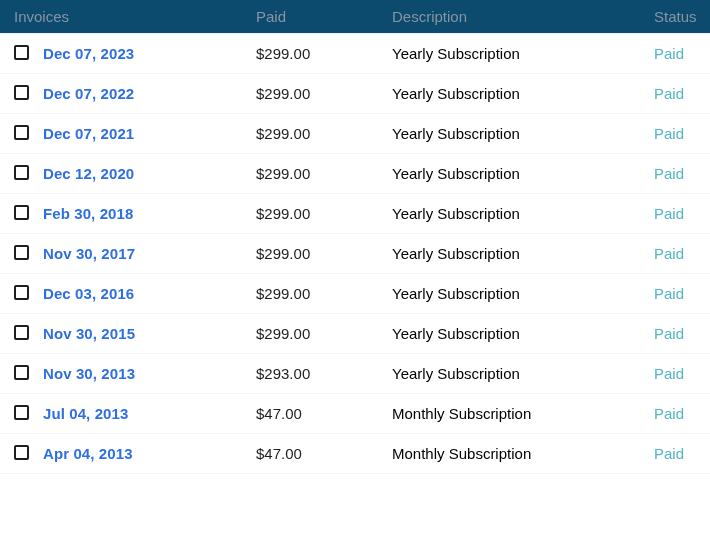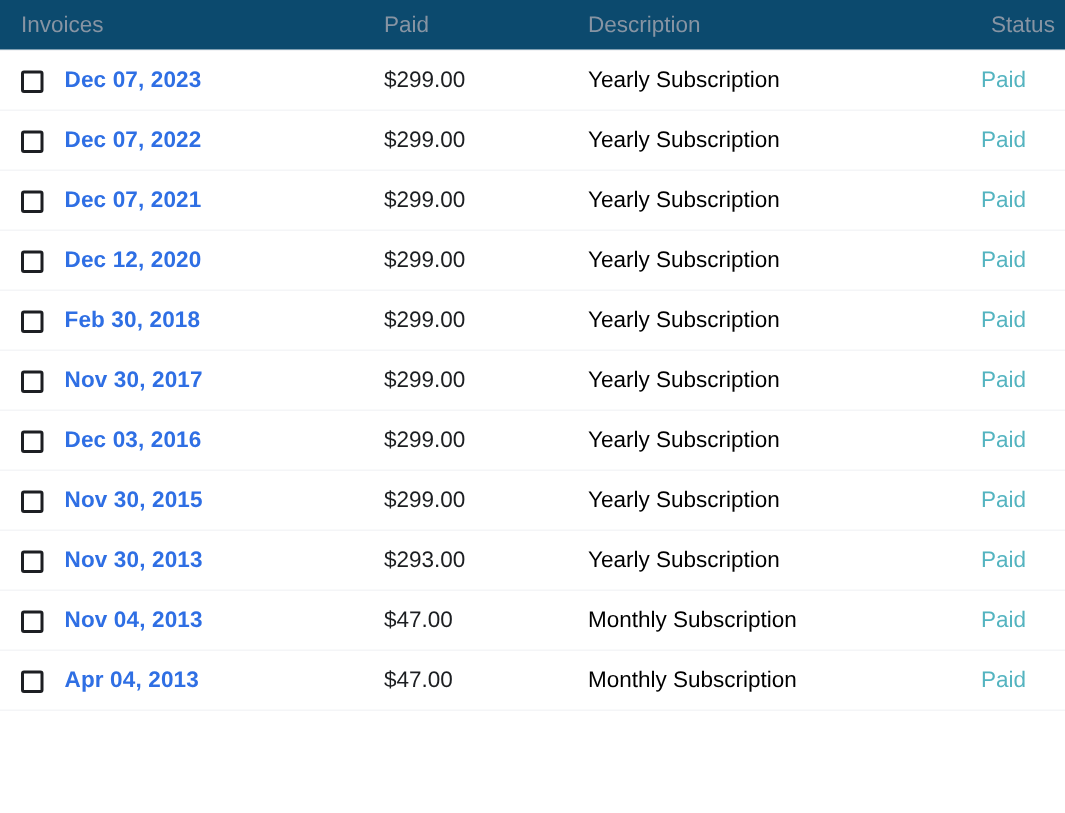--- a/index.html
+++ b/index.html
@@ -36,41 +36,41 @@
     font-weight: 400;
     color: #8794a3;
     border-bottom: 1px solid #f2f3f5;
     background: #0c4a6e;
     white-space: nowrap;
   }
 
   th.th-invoice { padding-left: 14px; }
   th.th-paid    { padding-left: 0px; }
   th.th-desc    { padding-left: 0px; }
-  th.th-status  { padding-left: 0px; text-align: center; }
+  th.th-status  { padding-left: 0px; }
 
   tbody tr {
     height: 40px;
   }
 
   tbody td {
     padding: 0;
     vertical-align: middle;
     border-bottom: 1px solid #f4f5f7;
     background: #ffffff;
     white-space: nowrap;
   }
 
   .cell-invoice {
     padding-left: 14px;
   }
 
   .invoice-cell-inner {
     display: flex;
-    align-items: flex-end;
+    align-items: flex-start;
   }
 
   .row-checkbox {
     width: 15px;
     height: 15px;
     min-width: 15px;
     box-sizing: border-box;
     border: 2px solid #1d1f23;
     border-radius: 2px;
     background: #ffffff;
@@ -221,21 +221,21 @@
           </div>
         </td>
         <td class="cell-amount">$293.00</td>
         <td class="cell-description">Yearly Subscription</td>
         <td class="cell-status">Paid</td>
       </tr>
       <tr>
         <td class="cell-invoice">
           <div class="invoice-cell-inner">
             <span class="row-checkbox" role="checkbox" aria-checked="false"></span>
-            <a class="invoice-date-link">Nov 04, 2013</a>
+            <a class="invoice-date-link">Jul 04, 2013</a>
           </div>
         </td>
         <td class="cell-amount">$47.00</td>
         <td class="cell-description">Monthly Subscription</td>
         <td class="cell-status">Paid</td>
       </tr>
       <tr>
         <td class="cell-invoice">
           <div class="invoice-cell-inner">
             <span class="row-checkbox" role="checkbox" aria-checked="false"></span>

